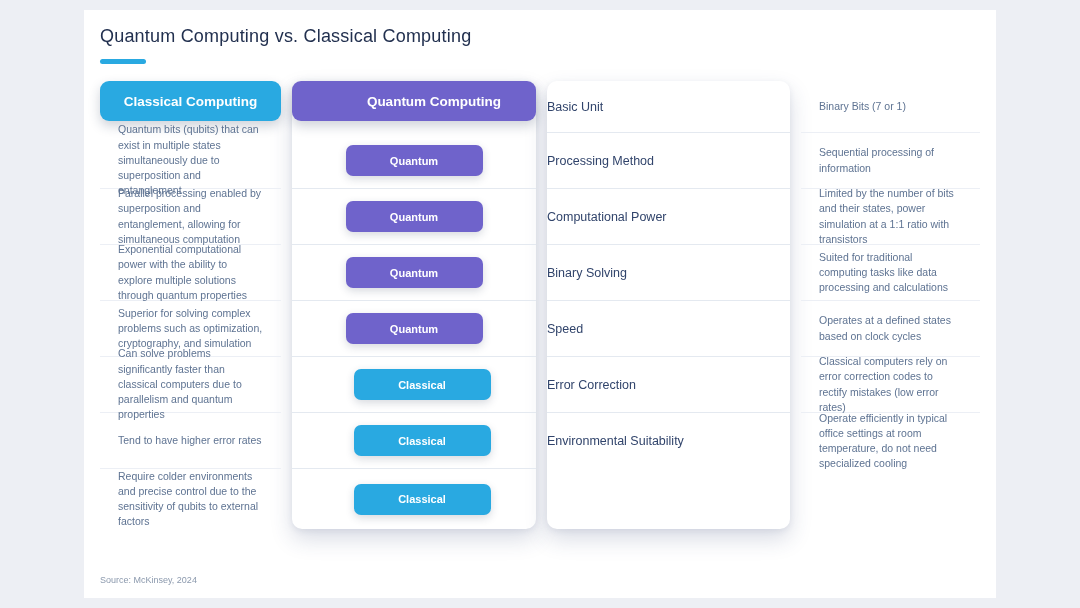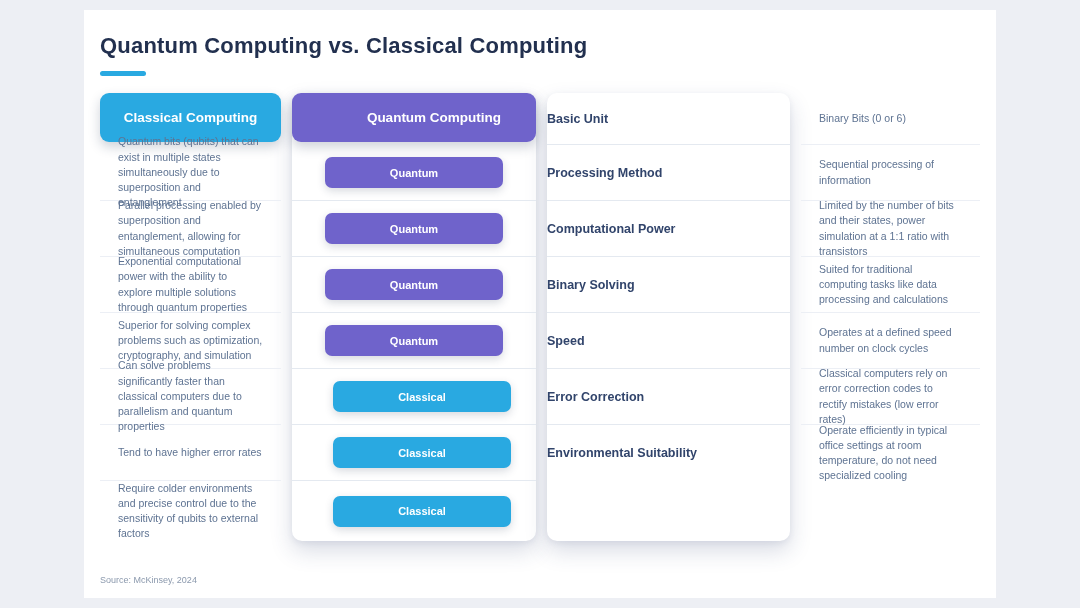--- a/index.html
+++ b/index.html
@@ -19,23 +19,23 @@
     position:relative;
     overflow:hidden;
   }
   .slide-card{
     position:absolute;
     left:84px;right:84px;top:10px;bottom:10px;
     background:#FFFFFF;
     padding:0 16px;
   }
   .page-title{
-    margin-top:23px;
-    font-size:22px;
-    font-weight:bold;
+    margin-top:16px;
+    font-size:18px;
+    font-weight:normal;
     color:var(--navy);
     letter-spacing:.2px;
   }
   .title-accent{
     margin-top:12px;
     width:46px;height:5px;
     border-radius:3px;
     background:var(--classical);
   }
   .table-wrap{
@@ -59,54 +59,54 @@
     grid-template-columns:181px 244px 243px 1fr;
     column-gap:11px;
     grid-template-rows:52px repeat(6,56px) 60px;
   }
   .hdr-aspect{
     display:flex;align-items:center;
     font-size:13.5px;font-weight:bold;color:var(--navy);
     border-bottom:1px solid var(--divider);
   }
   .hdr-pill{
-    height:49px;
+    height:40px;
     border-radius:9px;
     display:flex;align-items:center;justify-content:center;
     color:#fff;font-size:13.5px;font-weight:bold;
     box-shadow:0 5px 12px rgba(32,48,80,.22);
   }
   .hdr-pill--classical{background:var(--classical);}
   .hdr-pill--quantum{background:var(--quantum);padding-left:40px;}
   .hdr-advantage{
     display:flex;align-items:center;justify-content:center;
     text-align:center;
     font-size:13.5px;font-weight:bold;color:var(--navy);
     line-height:1.3;
     border-bottom:1px solid var(--divider);
     padding:0 6px;
   }
   .cell{display:flex;align-items:center;}
   .cell-aspect{
-    font-size:12.5px;font-weight:bold;color:var(--aspect);
+    font-size:12.5px;font-weight:normal;color:var(--aspect);
     border-bottom:1px solid var(--divider);
   }
   .cell-text{
     font-size:10.5px;color:var(--celltext);
     line-height:1.45;
     padding:0 18px;
     border-bottom:1px solid var(--divider-light);
   }
   .cell-adv{
     justify-content:center;
     border-bottom:1px solid var(--divider);
   }
   .row:last-child .cell{border-bottom:none;}
   .badge{
-    width:178px;height:31px;
+    width:137px;height:31px;
     border-radius:7px;
     display:flex;align-items:center;justify-content:center;
     color:#fff;font-size:11px;font-weight:bold;
     box-shadow:0 3px 8px rgba(32,48,80,.18);
   }
   .badge--classical{background:var(--classical);margin-left:16px;}
   .badge--quantum{background:var(--quantum);}
   .source-note{
     position:absolute;
     left:16px;bottom:13px;
@@ -126,21 +126,21 @@
     <div class="col-card col-card--classical"></div>
     <div class="col-card col-card--quantum"></div>
 
     <div class="grid">
 
       <div class="hdr-pill hdr-pill--classical">Classical Computing</div>
       <div class="hdr-pill hdr-pill--quantum">Quantum Computing</div>
 
       <div class="row">
         <div class="cell cell-aspect">Basic Unit</div>
-        <div class="cell cell-text">Binary Bits (0 or 6)</div>
+        <div class="cell cell-text">Binary Bits (7 or 1)</div>
         <div class="cell cell-text">Quantum bits (qubits) that can exist in multiple states simultaneously due to superposition and entanglement</div>
         <div class="cell cell-adv">
           <div class="badge badge--quantum">Quantum</div>
         </div>
       </div>
 
       <div class="row">
         <div class="cell cell-aspect">Processing Method</div>
         <div class="cell cell-text">Sequential processing of information</div>
         <div class="cell cell-text">Parallel processing enabled by superposition and entanglement, allowing for simultaneous computation</div>
@@ -162,21 +162,21 @@
         <div class="cell cell-aspect">Binary Solving</div>
         <div class="cell cell-text">Suited for traditional computing tasks like data processing and calculations</div>
         <div class="cell cell-text">Superior for solving complex problems such as optimization, cryptography, and simulation</div>
         <div class="cell cell-adv">
           <div class="badge badge--quantum">Quantum</div>
         </div>
       </div>
 
       <div class="row">
         <div class="cell cell-aspect">Speed</div>
-        <div class="cell cell-text">Operates at a defined speed number on clock cycles</div>
+        <div class="cell cell-text">Operates at a defined states based on clock cycles</div>
         <div class="cell cell-text">Can solve problems significantly faster than classical computers due to parallelism and quantum properties</div>
         <div class="cell cell-adv">
           <div class="badge badge--classical">Classical</div>
         </div>
       </div>
 
       <div class="row">
         <div class="cell cell-aspect">Error Correction</div>
         <div class="cell cell-text">Classical computers rely on error correction codes to rectify mistakes (low error rates)</div>
         <div class="cell cell-text">Tend to have higher error rates</div>

